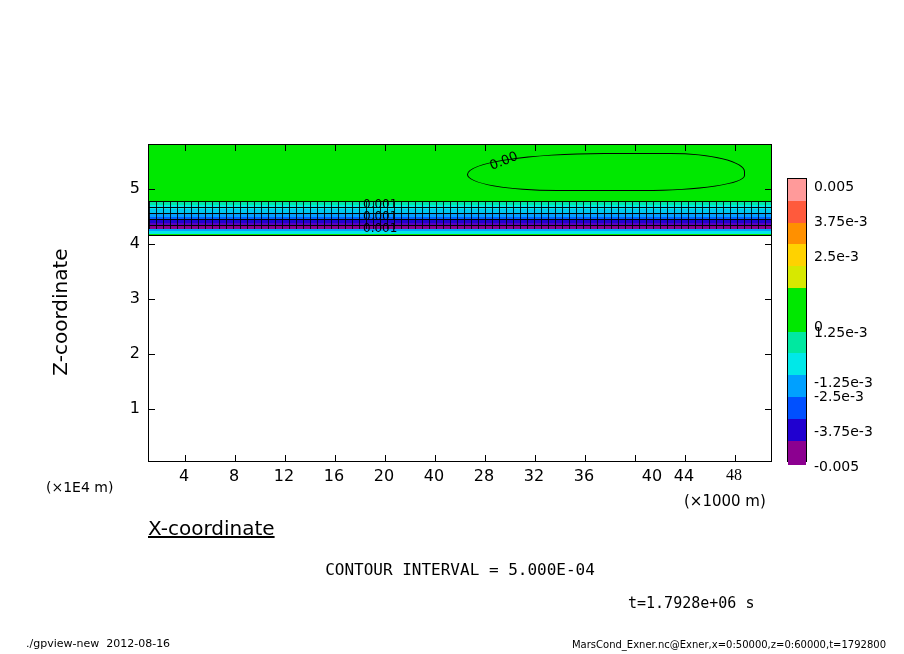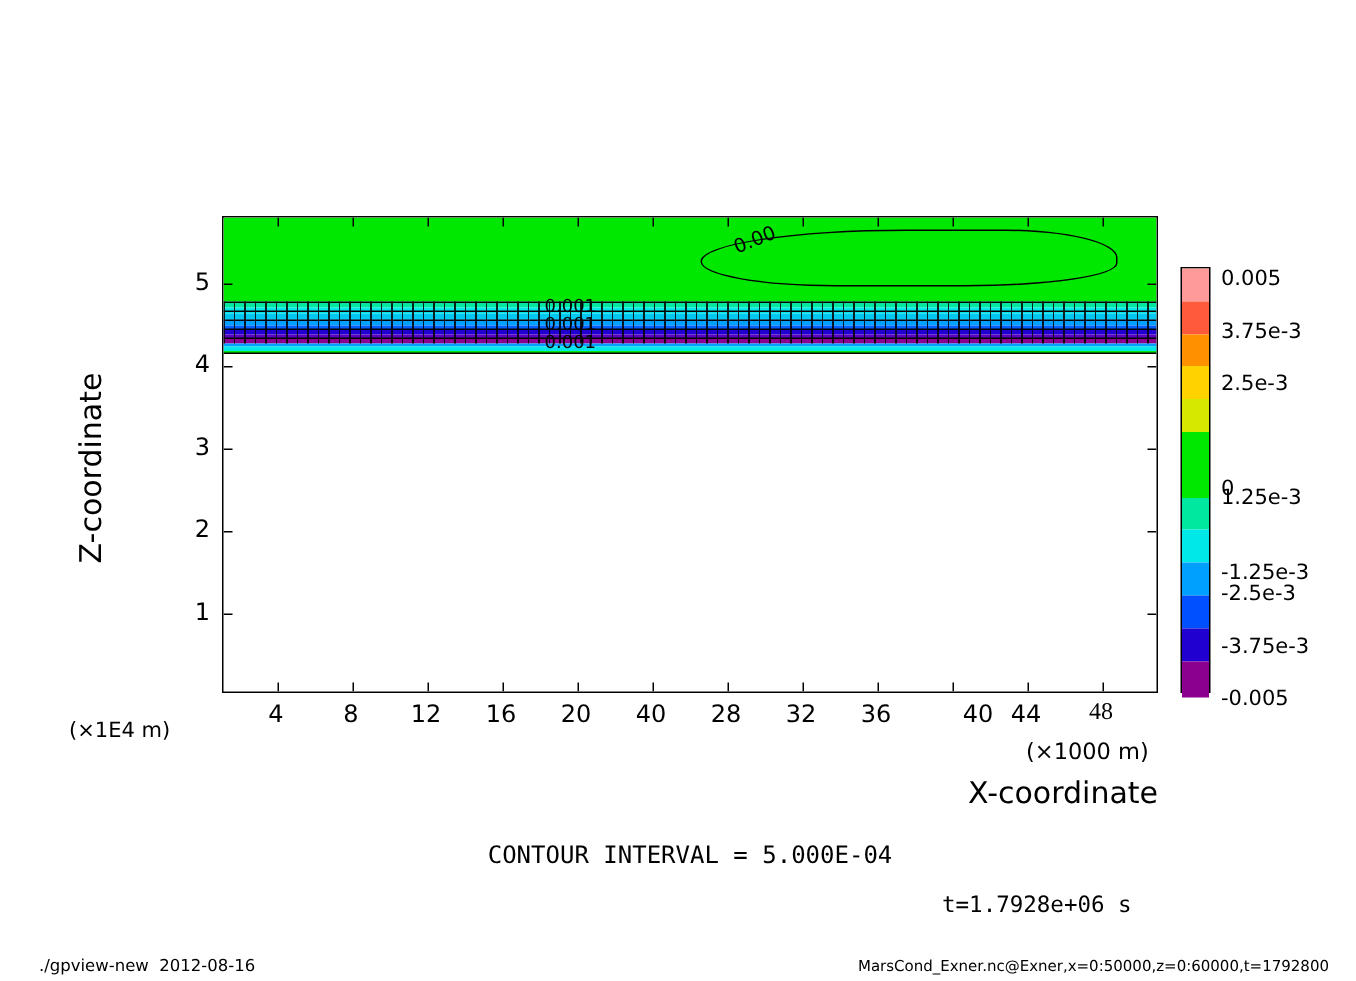--- a/index.html
+++ b/index.html
@@ -134,22 +134,23 @@
     left: 116px;
     width: 24px;
     text-align: right;
     font-size: 16px;
     margin-top: -10px;
   }
 
   #x-axis-title {
     left: 0; width: 904px;
     top: 516px;
-    text-align: right;
+    text-align: left;
     font-size: 20px;
+    text-decoration: underline;
   }
   
   #x-axis-title { left: 148px; width: 624px; }
 
   #y-axis-title {
     left: -40px;
     top: 300px;
     width: 200px;
     text-align: center;
     font-size: 20px;

